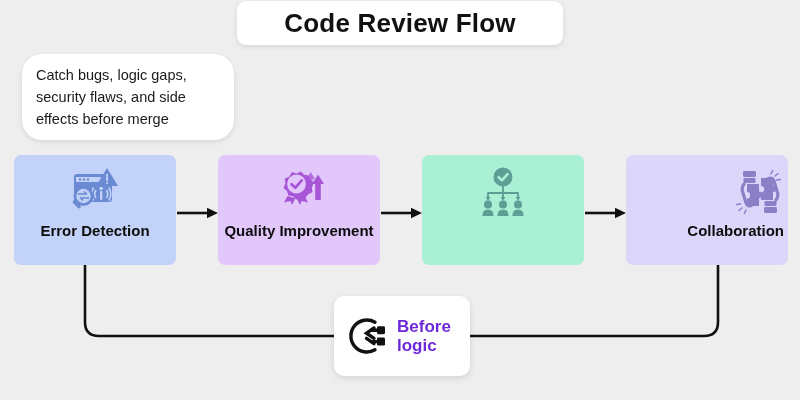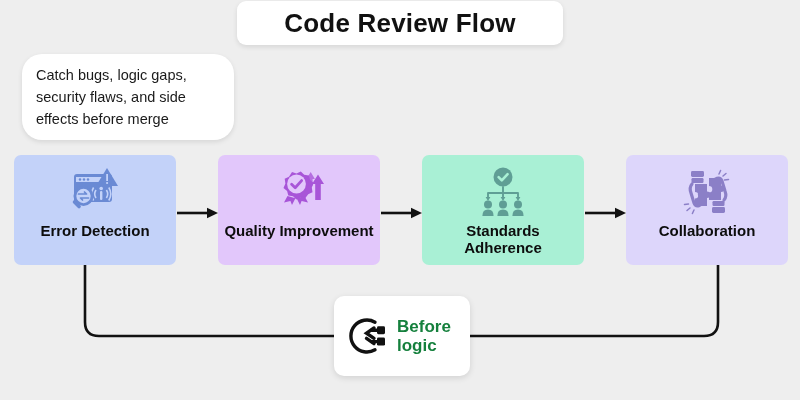--- a/index.html
+++ b/index.html
@@ -87,21 +87,21 @@
     font-size: 15px;
     font-weight: bold;
     color: #0d0d0d;
     text-align: center;
     line-height: 1.12;
     padding: 0 4px;
   }
   #stage-0 { left: 14px;  }
   #stage-1 { left: 218px; }
   #stage-2 { left: 422px; }
-  #stage-3 { left: 626px; }
+  #stage-3 { left: 626px; align-items: flex-end; }
 
   
   .arrow {
     position: absolute;
     top: 205px;
     width: 42px;
     height: 12px;
   }
   #arrow-0 { left: 177px; }
   #arrow-1 { left: 381px; }
@@ -134,21 +134,21 @@
   }
   .merge-icon {
     flex: 0 0 auto;
     width: 42px;
     height: 42px;
     margin-right: 8px;
   }
   .merge-text {
     font-size: 17px;
     font-weight: bold;
-    color: #15803d;
+    color: #6d28d9;
     line-height: 1.14;
   }
 </style>
 </head>
 <body>
 
 <div id="canvas">
 
   <div class="title-card">
     <div class="title-text">Code Review Flow</div>
@@ -222,21 +222,20 @@
           <path d="M41.6,31 L44,35 L46.4,31 Z"></path>
           <circle cx="14" cy="38.5" r="4"></circle>
           <path d="M8.4,50 q0,-6.4 5.6,-6.4 q5.6,0 5.6,6.4 Z"></path>
           <circle cx="29" cy="38.5" r="4"></circle>
           <path d="M23.4,50 q0,-6.4 5.6,-6.4 q5.6,0 5.6,6.4 Z"></path>
           <circle cx="44" cy="38.5" r="4"></circle>
           <path d="M38.4,50 q0,-6.4 5.6,-6.4 q5.6,0 5.6,6.4 Z"></path>
         </g>
       </svg>
     </div>
-    <div class="stage-label">Standards Adherence</div>
   </div>
 
   <div class="stage" id="stage-3" style="background:#ddd6fb">
     <div class="stage-icon">
       <svg width="58" height="52" viewBox="0 0 58 52">
         <g fill="#8b7fc7">
           <rect x="13" y="5" width="13" height="6" rx="1.4"></rect>
           <rect x="13.5" y="12" width="12" height="5" rx="1.2"></rect>
           <path d="M14,18 q-3,3.5 -1,9 l3,10 q1.4,3.6 5,2.6 q3.4,-1 2.4,-4.6 l-2,-6.6" fill="none" stroke="#8b7fc7" stroke-width="3.2" stroke-linecap="round"></path>
           <path d="M17,18 h12 v7.5 a3.3,3.3 0 0 1 0,6.6 V40 H17 v-7.5 a3.3,3.3 0 0 0 0,-6.6 Z"></path>

